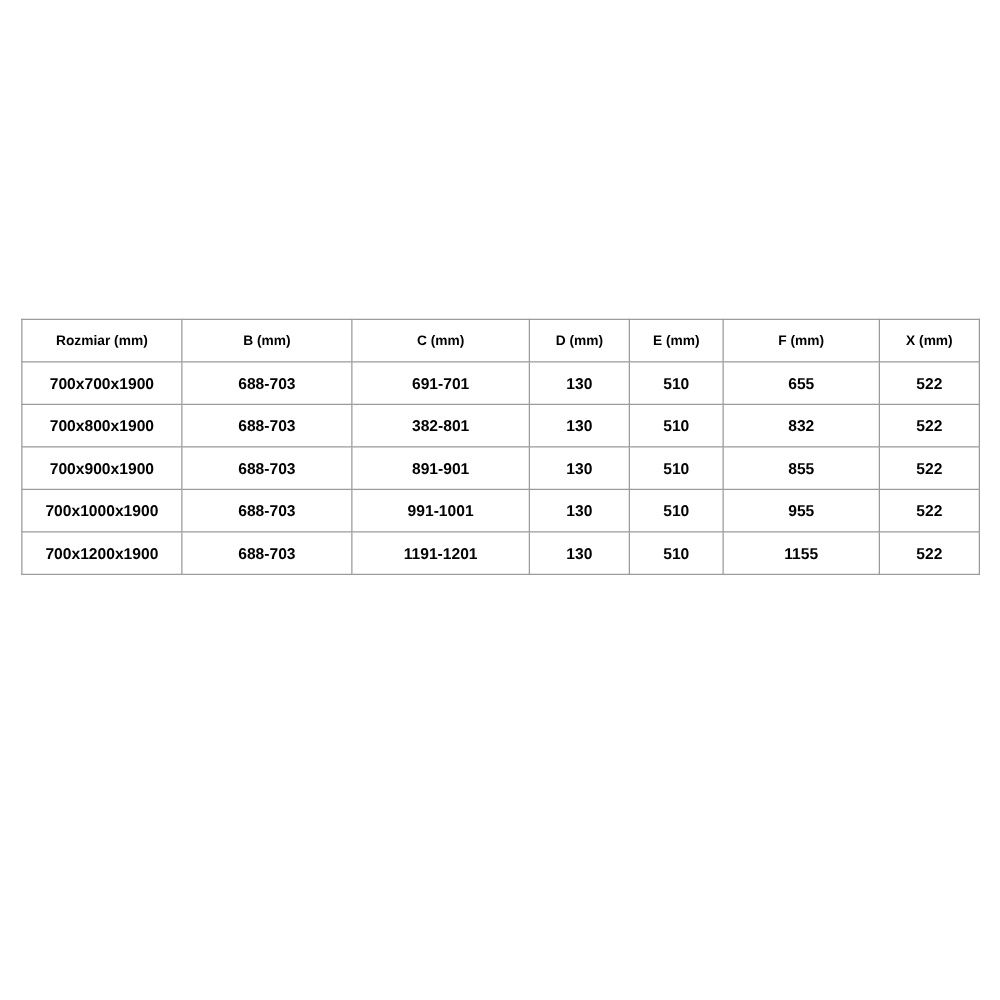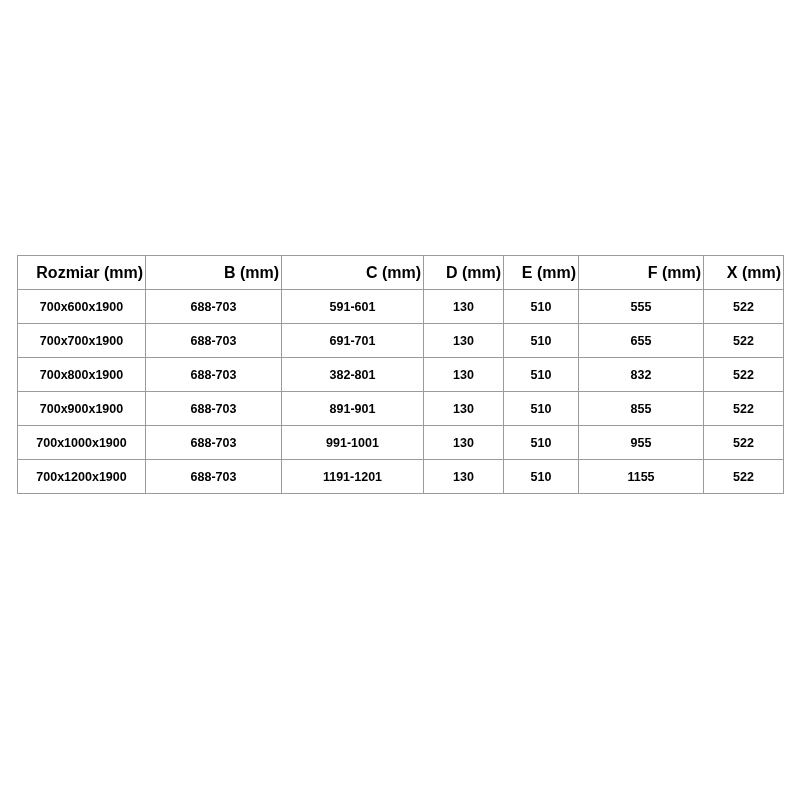--- a/index.html
+++ b/index.html
@@ -31,23 +31,22 @@
     height: 33px;
     text-align: center;
     vertical-align: middle;
     font-size: 12.5px;
     font-weight: bold;
     color: #000000;
     padding: 0 2px;
     white-space: nowrap;
   }
   table.spec-table thead th {
-    font-size: 16px;
+    font-size: 11px;
     font-weight: bold;
-    text-align: right;
   }
   
   col.c0 { width: 128px; }
   col.c1 { width: 136px; }
   col.c2 { width: 142px; }
   col.c3 { width: 80px; }
   col.c4 { width: 75px; }
   col.c5 { width: 125px; }
   col.c6 { width: 80px; }
 </style>
@@ -70,29 +69,20 @@
         <th>Rozmiar (mm)</th>
         <th>B (mm)</th>
         <th>C (mm)</th>
         <th>D (mm)</th>
         <th>E (mm)</th>
         <th>F (mm)</th>
         <th>X (mm)</th>
       </tr>
     </thead>
     <tbody>
-      <tr>
-        <td>700x600x1900</td>
-        <td>688-703</td>
-        <td>591-601</td>
-        <td>130</td>
-        <td>510</td>
-        <td>555</td>
-        <td>522</td>
-      </tr>
       <tr>
         <td>700x700x1900</td>
         <td>688-703</td>
         <td>691-701</td>
         <td>130</td>
         <td>510</td>
         <td>655</td>
         <td>522</td>
       </tr>
       <tr>

